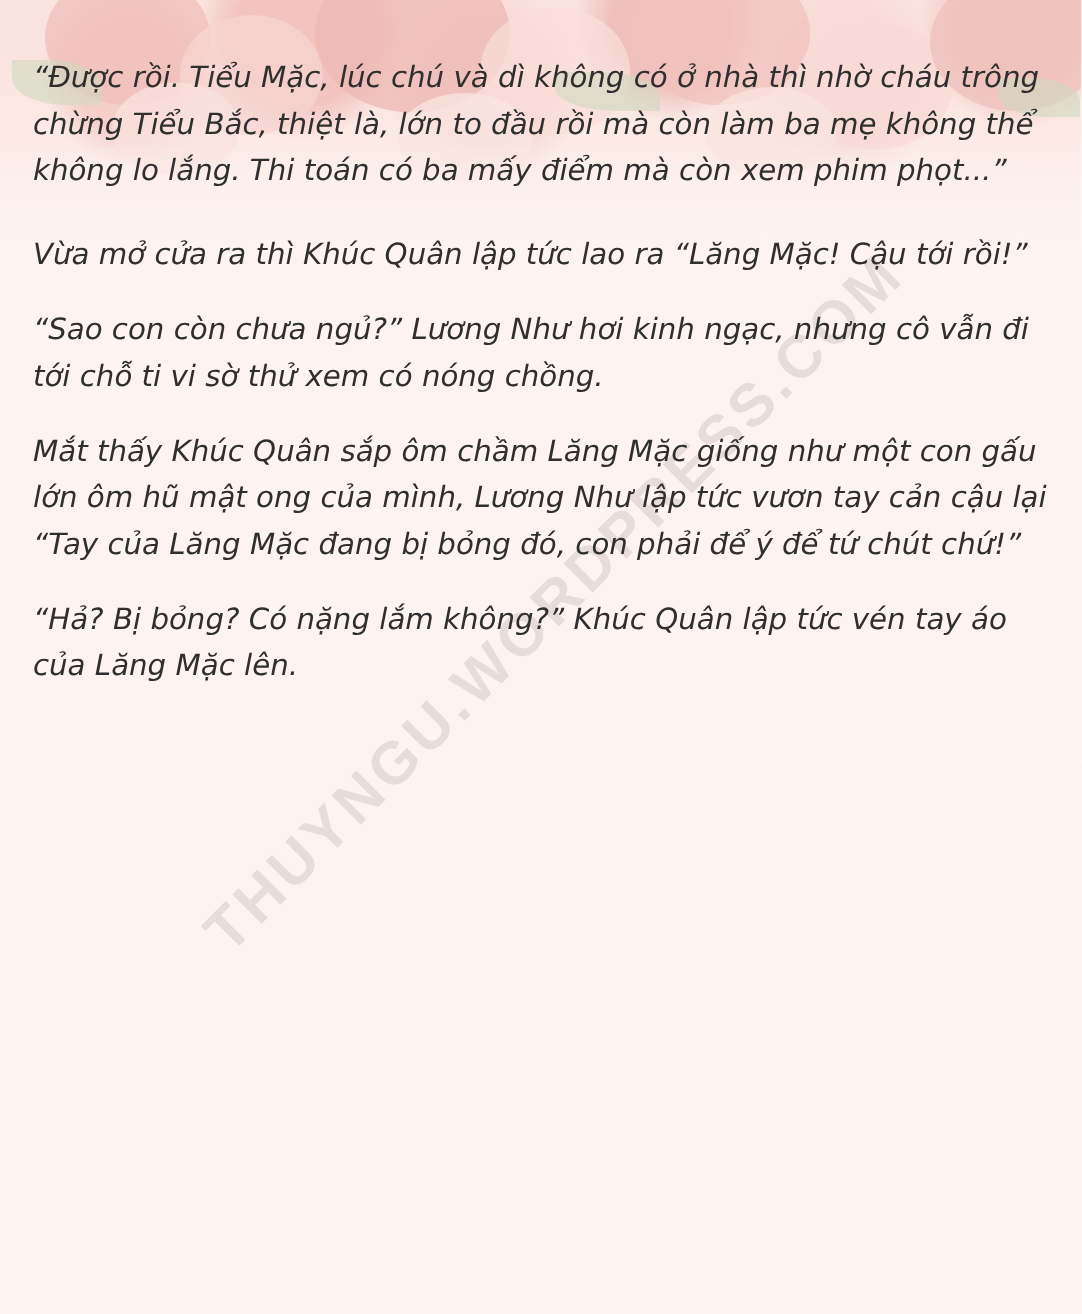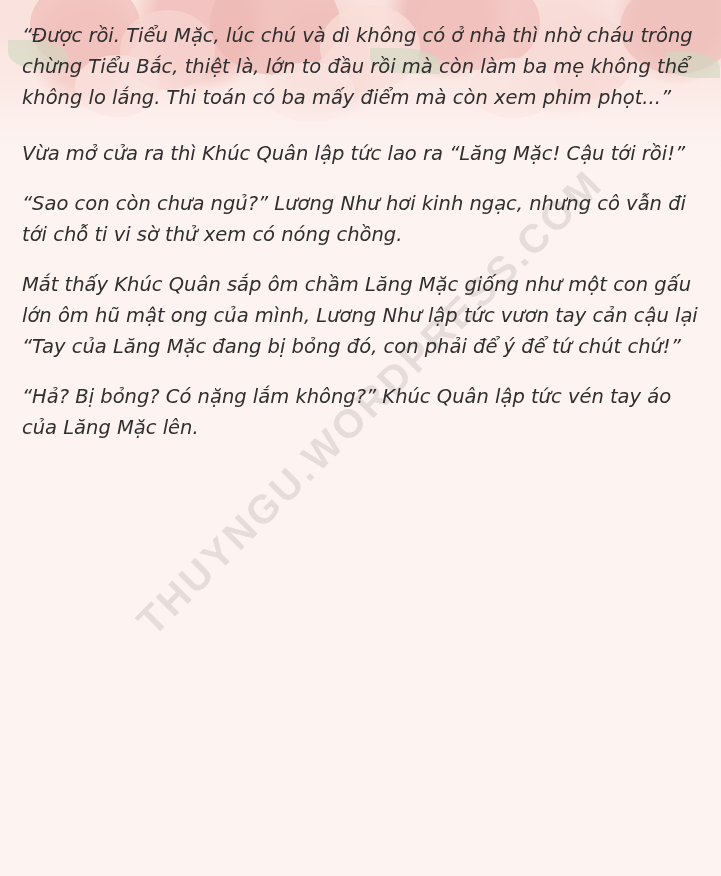--- a/index.html
+++ b/index.html
@@ -74,21 +74,21 @@
     white-space: nowrap;
     pointer-events: none;
     user-select: none;
   }
   
   .content {
     position: absolute;
     left: 0;
     top: 0;
     width: 721px;
-    padding: 20px 22px 20px 22px;
+    padding: 36px 22px 20px 22px;
     box-sizing: border-box;
   }
   .para {
     font-family: "DejaVu Sans", sans-serif;
     font-style: italic;
     font-size: 19.5px;
     line-height: 31px;
     color: #2f2f2f;
     margin: 0 0 19px 0;
     text-align: left;

